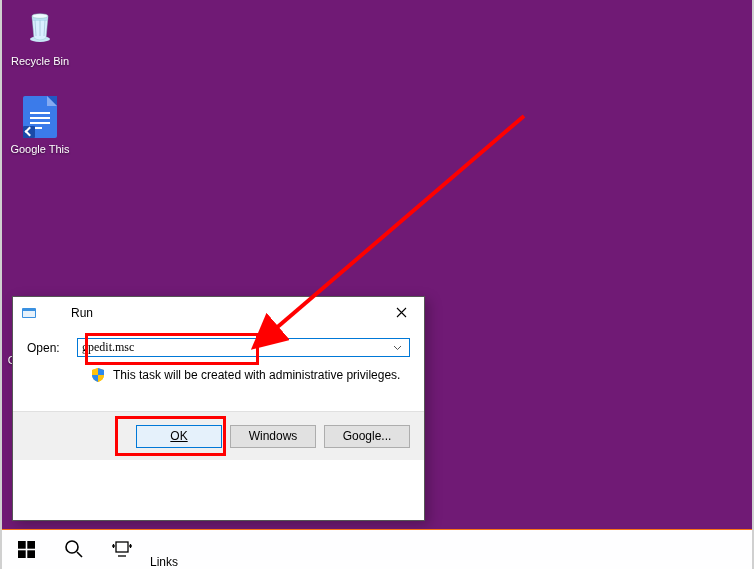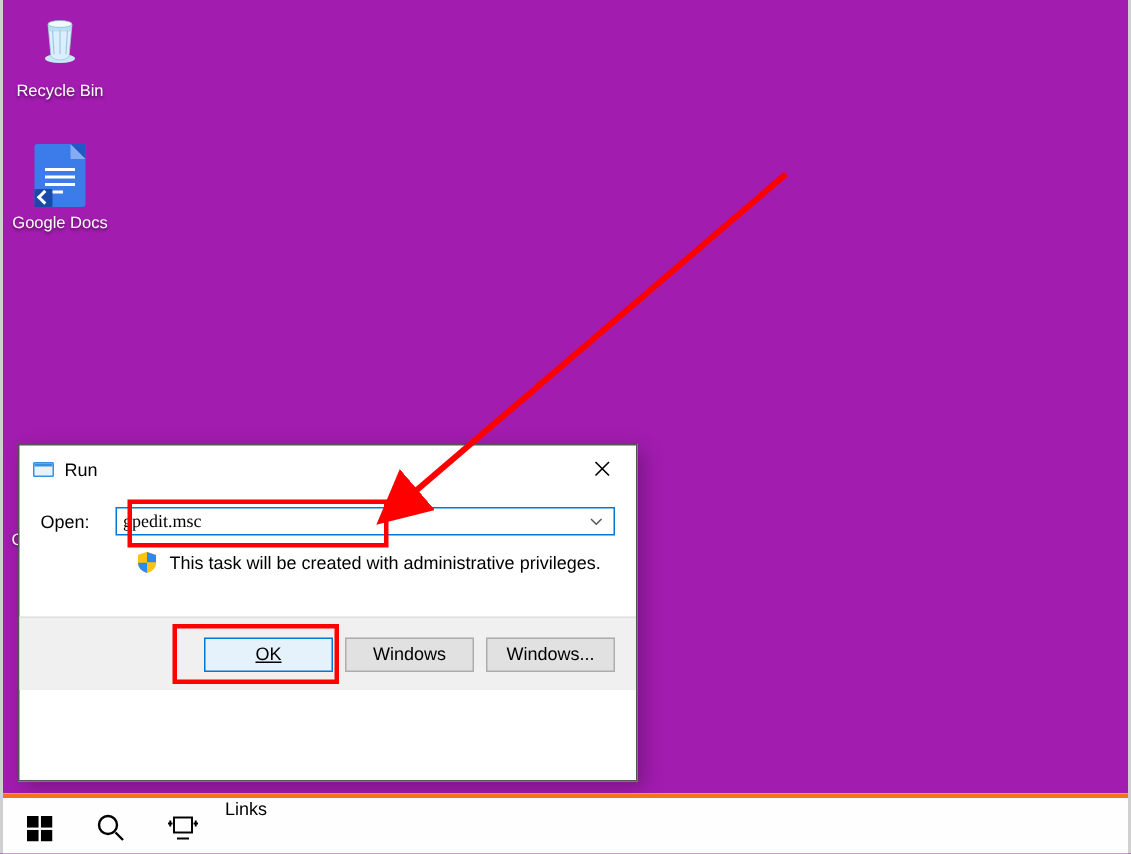--- a/index.html
+++ b/index.html
@@ -4,21 +4,21 @@
   <style>
     * { margin:0; padding:0; box-sizing:border-box; }
     html,body { width:754px; height:569px; overflow:hidden;
       font-family:"Segoe UI",Tahoma,sans-serif; font-size:12px;
       -webkit-font-smoothing:antialiased; }
     body { background:#d0d0d0; }
     .viewport { width:754px; height:569px; position:relative; }
 
     
     .desktop { position:absolute; left:2px; top:0; width:750px; height:529px;
-      background:#a21caf; }
+      background:#701a75; }
 
     
     .di { position:absolute; width:76px; text-align:center; color:#fff;
       font-size:11px; cursor:default; }
     .di .iconbox { width:44px; height:44px; margin:0 auto 3px; position:relative; }
     .di .lbl { text-shadow:0 1px 2px rgba(0,0,0,.5); line-height:13px; }
 
     .di.rb { left:0px; top:8px; }
     .di.gd { left:0px; top:96px; }
     .di.uv { left:0px; top:200px; }
@@ -61,21 +61,21 @@
       background:#005aa0; border-radius:1px; }
     .uvshort::before { content:""; position:absolute; left:3px; top:2px;
       width:5px; height:5px; border-left:2px solid #fff;
       border-top:2px solid #fff; transform:rotate(-45deg); }
 
     
     .runwin { position:absolute; left:10px; top:296px; width:413px;
       height:225px; background:#fff; border:1px solid #555;
       box-shadow:4px 4px 12px rgba(0,0,0,.25); }
     .titlebar { height:31px; display:flex; align-items:center;
-      padding-left:8px; }
+      padding-left:8px;gap:28px; }
     .tbicon { width:16px; height:16px; margin-right:6px; }
     .tbtitle { flex:1; font-size:12px; color:#000; }
     .closebtn { width:46px; height:30px; display:flex; align-items:center;
       justify-content:center; cursor:pointer; }
 
     .runbody { padding:10px 14px 0 14px; }
     .runrow1 { display:flex; margin-bottom:14px; }
     .runicon { width:34px; height:32px; flex:none; margin-right:10px;
       margin-top:2px; }
     .rundesc { font-size:12px; color:#000; line-height:16px; }
@@ -101,22 +101,22 @@
       padding-right:14px; gap:8px; position:relative; }
     .wbtn { width:86px; height:23px; border:1px solid #adadad;
       background:#e1e1e1; font-size:12px; font-family:inherit;
       cursor:pointer; text-align:center; line-height:21px; }
     .wbtn.primary { border:1px solid #0078d7; background:#e5f1fb;text-decoration:underline; }
     .redbox-ok { position:absolute; left:102px; top:4px; width:111px;
       height:40px; border:3px solid #f00; pointer-events:none; }
 
     
     .taskbar { position:absolute; left:2px; bottom:0; width:750px;
-      height:40px; background:#fefeff; display:flex; align-items:flex-start;
-      border-top:3px solid #f97316; }
+      height:40px; background:#fefeff; display:flex; align-items:flex-end;
+      border-top:1px solid #f97316; }
     .tbbtn { width:48px; height:40px; display:flex; align-items:center;
       justify-content:center; cursor:pointer; }
     .tblinks { padding-left:4px; font-size:12px; color:#000; }
 
     
     .arrow { position:absolute; left:226px; top:112px; pointer-events:none;
       z-index:50; }
   </style>
 </head>
 <body>
@@ -142,21 +142,21 @@
         <div class="docpage">
           <div class="doclines">
               <span></span>
               <span></span>
               <span></span>
             <span></span>
             </div>
           <div class="docshort"></div>
         </div>
       </div>
-      <div class="lbl">Google Docs</div>
+      <div class="lbl">Google This</div>
     </div>
 
 
     <div class="di gx">
       <div class="lbl">G</div>
     </div>
 
     <div class="runwin">
       <div class="titlebar">
         <svg class="tbicon" viewBox="0 0 16 16">
@@ -195,21 +195,21 @@
             <path d="M7 1 L1 3 L1 8 L7 8 Z" fill="#ffc20e"></path>
             <path d="M7 8 L13 8 Q13 13 7 15 Z" fill="#ffc20e"></path>
           </svg>
           <span>This task will be created with administrative privileges.</span>
         </div>
       </div>
 
       <div class="btnbar">
         <button class="wbtn primary">OK</button>
         <button class="wbtn">Windows</button>
-        <button class="wbtn">Windows...</button>
+        <button class="wbtn">Google...</button>
         <div class="redbox-ok"></div>
       </div>
     </div>
 
     <svg class="arrow" width="310" height="260">
       <defs>
         <marker id="ah" markerWidth="9" markerHeight="9" refX="6" refY="4.5" orient="auto">
           <path d="M0 0 L9 4.5 L0 9 Z" fill="#f00"></path>
         </marker>
       </defs>

